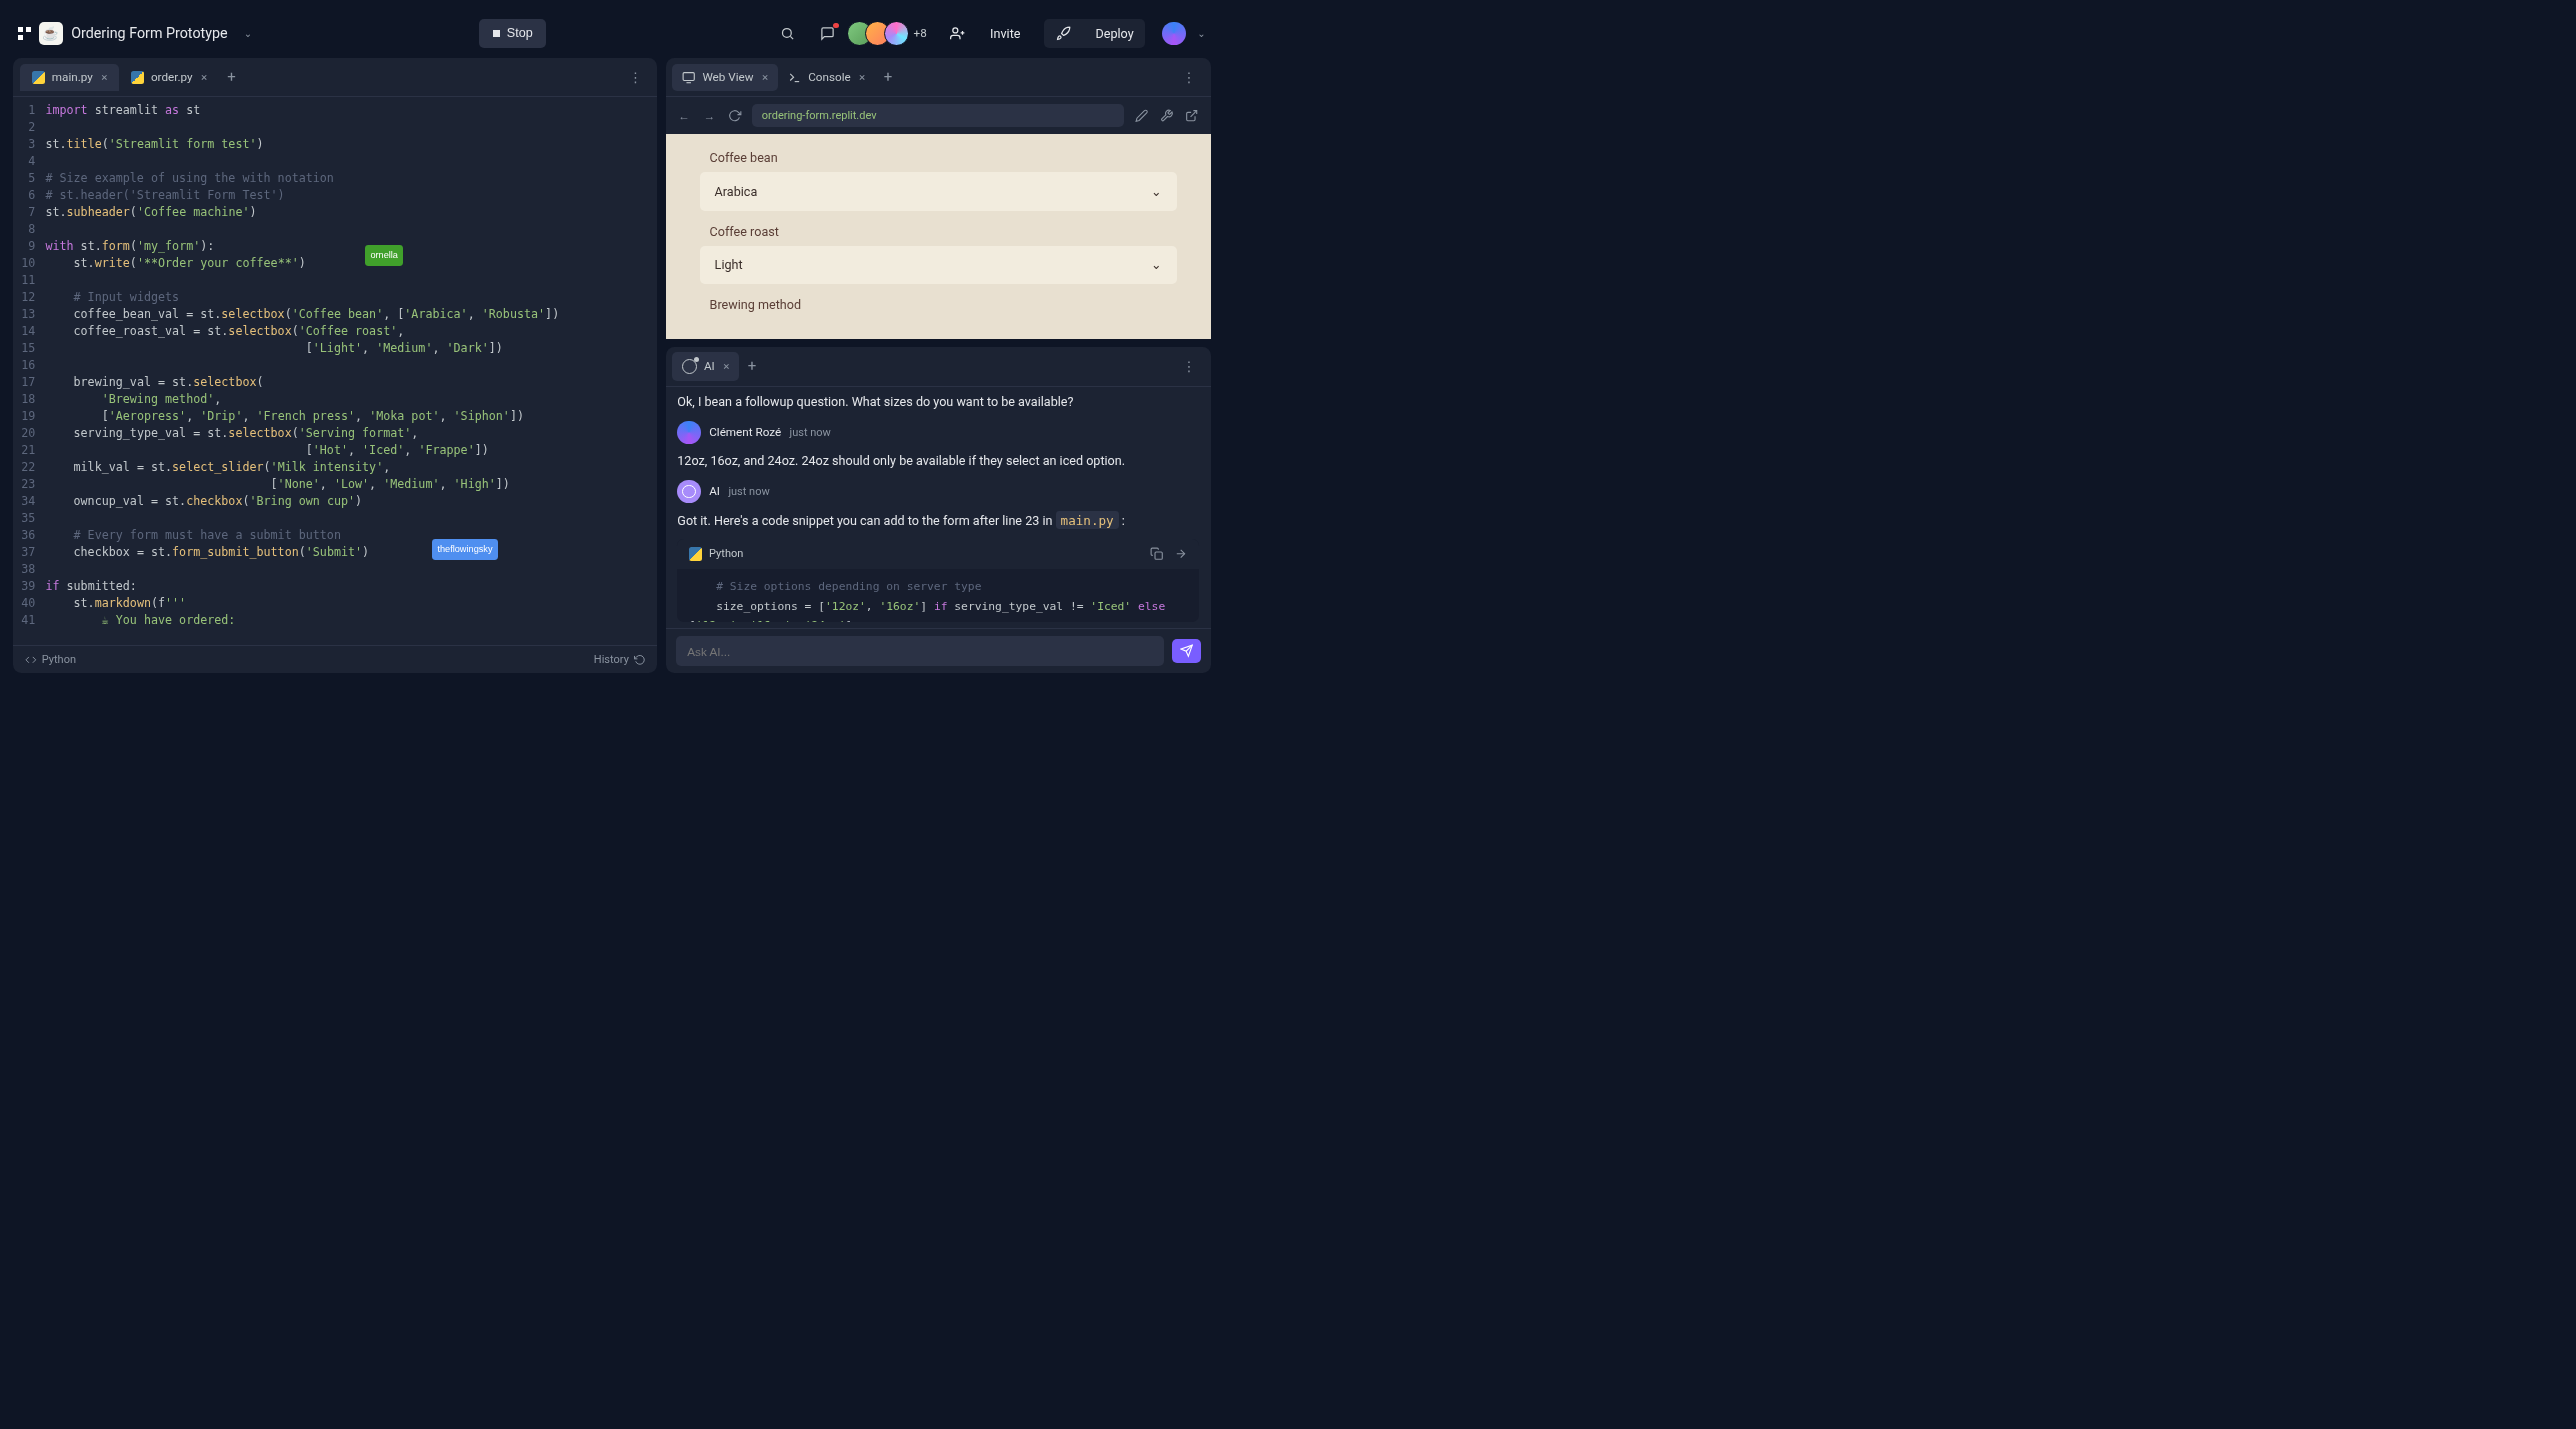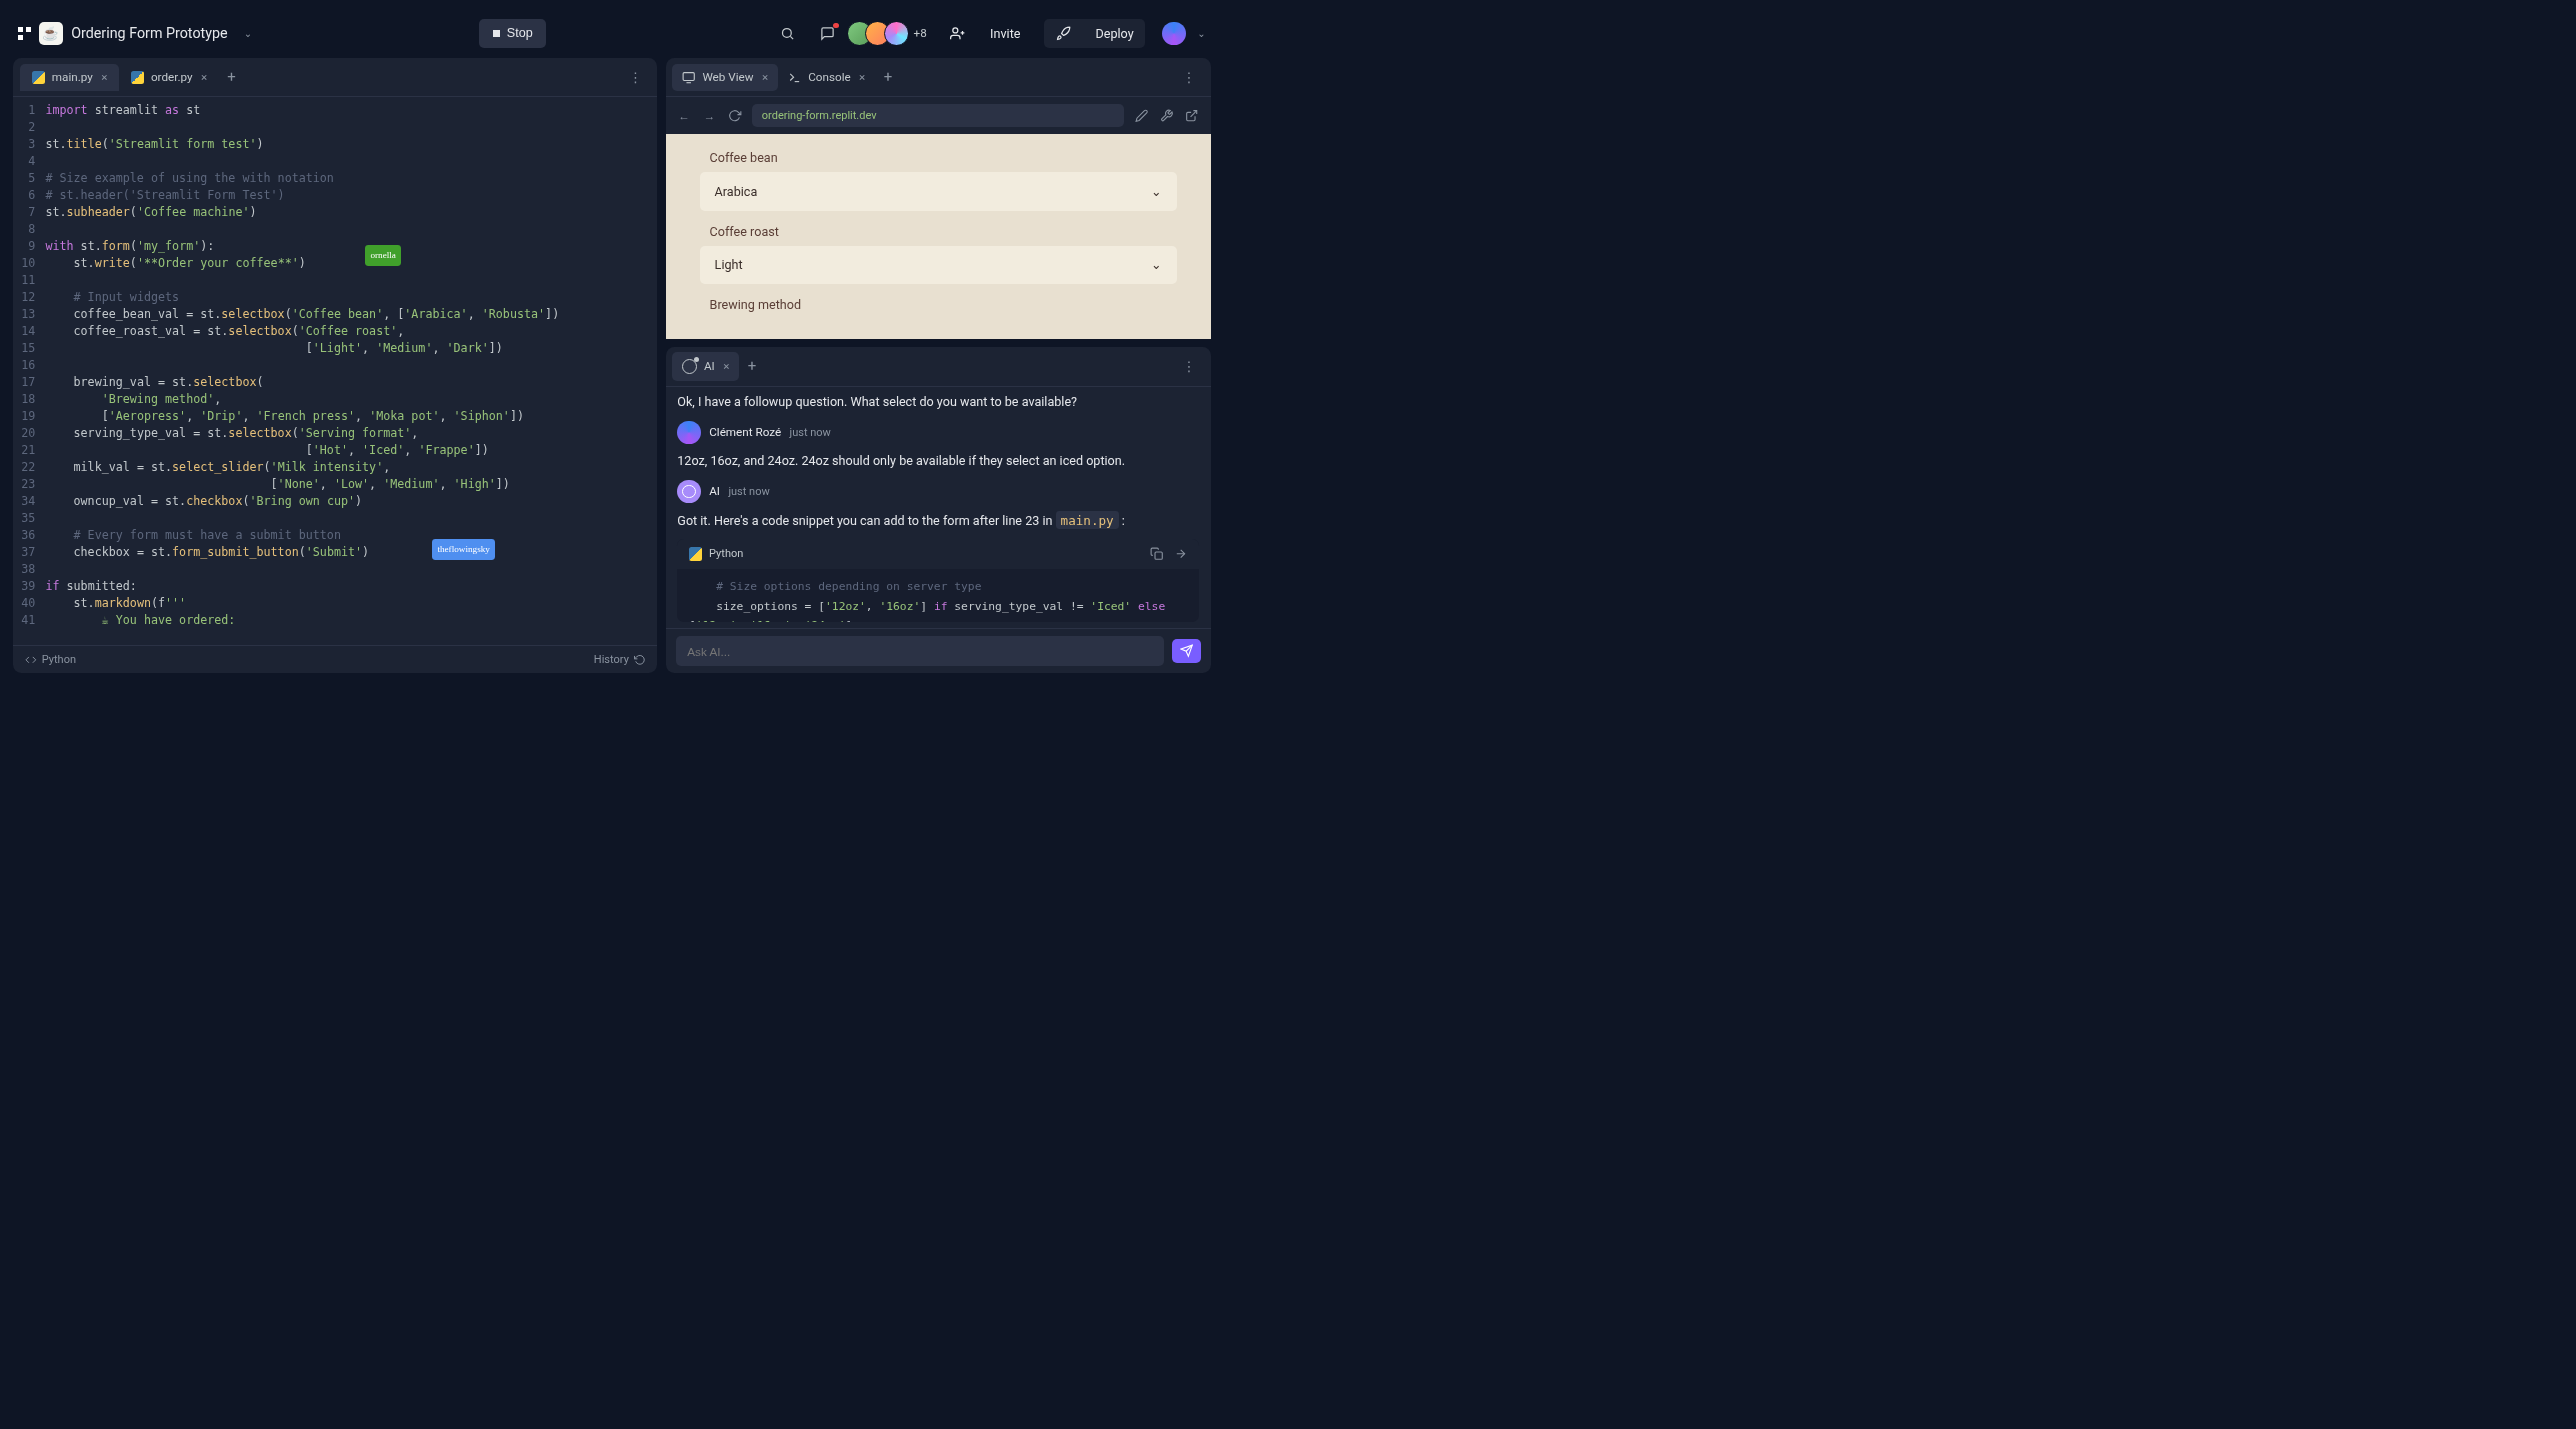--- a/index.html
+++ b/index.html
@@ -40,21 +40,21 @@
 .dots{margin-left:auto;color:#8a93a0;padding:5px 8.4px;font-size:13.4px}
 .editor{flex:1;overflow:auto;padding:5px 0;font-family:"SF Mono",Consolas,monospace;font-size:11.7px;line-height:17px;position:relative}
 .codeline{display:flex;white-space:pre}
 .gutter{width:32px;text-align:right;color:#5d677d;padding-right:10px;user-select:none;flex-shrink:0}
 .code{flex:1}
 .kw{color:#c678dd}
 .fn{color:#e5c07b}
 .str{color:#98c379}
 .cmt{color:#5d677d}
 .op{color:#c2c8cc}
-.cursor-tag{position:absolute;font-size:9.2px;padding:1.7px 5px;border-radius:3.4px;color:#fff;font-family:Liberation Serif, serif}
+.cursor-tag{position:absolute;font-size:9.2px;padding:1.7px 5px;border-radius:3.4px;color:#fff;font-family:Liberation Sans, sans-serif}
 .tag-orn{background:#40a02b;left:352px;top:148px}
 .tag-flow{background:#4f8ff0;left:419px;top:442px}
 .statusbar{display:flex;align-items:center;justify-content:space-between;padding:6.7px 11.7px;border-top:0.8px solid #2b3245;font-size:11px;color:#8a93a0}
 .statusbar .l{display:flex;align-items:center;gap:5px}
 .webview{flex-shrink:0;display:flex;flex-direction:column}
 .wvtabs{display:flex;align-items:center;padding:5px 6.7px;border-bottom:0.8px solid #2b3245}
 .wvtab{display:flex;align-items:center;gap:6.7px;padding:6.7px 10px;border-radius:5px;color:#c2c8cc;font-size:11.7px}
 .wvtab.active{background:#2b3245}
 .wv-nav{display:flex;align-items:center;gap:8.4px;padding:6.7px 10px}
 .url{flex:1;background:#2b3245;border-radius:5px;padding:5px 10px;color:#98c379;font-size:11px}
@@ -289,21 +289,21 @@
         <div class="ai-tabs">
           <div class="ai-tab active">
             <span class="ai-icon"></span>
             <span>AI</span>
             <span class="closex">×</span>
           </div>
           <span class="plus">+</span>
           <span class="dots">⋮</span>
         </div>
         <div class="ai-body">
-          <div class="msg">Ok, I have a followup question. What select do you want to be available?</div>
+          <div class="msg">Ok, I bean a followup question. What sizes do you want to be available?</div>
           <div class="msg-head">
             <div class="av clement"></div>
             <span class="uname">Clément Rozé</span>
             <span class="ts">just now</span>
           </div>
           <div class="msg">12oz, 16oz, and 24oz. 24oz should only be available if they select an iced option.</div>
           <div class="msg-head">
             <div class="av ai"></div>
             <span class="uname">AI</span>
             <span class="ts">just now</span>

